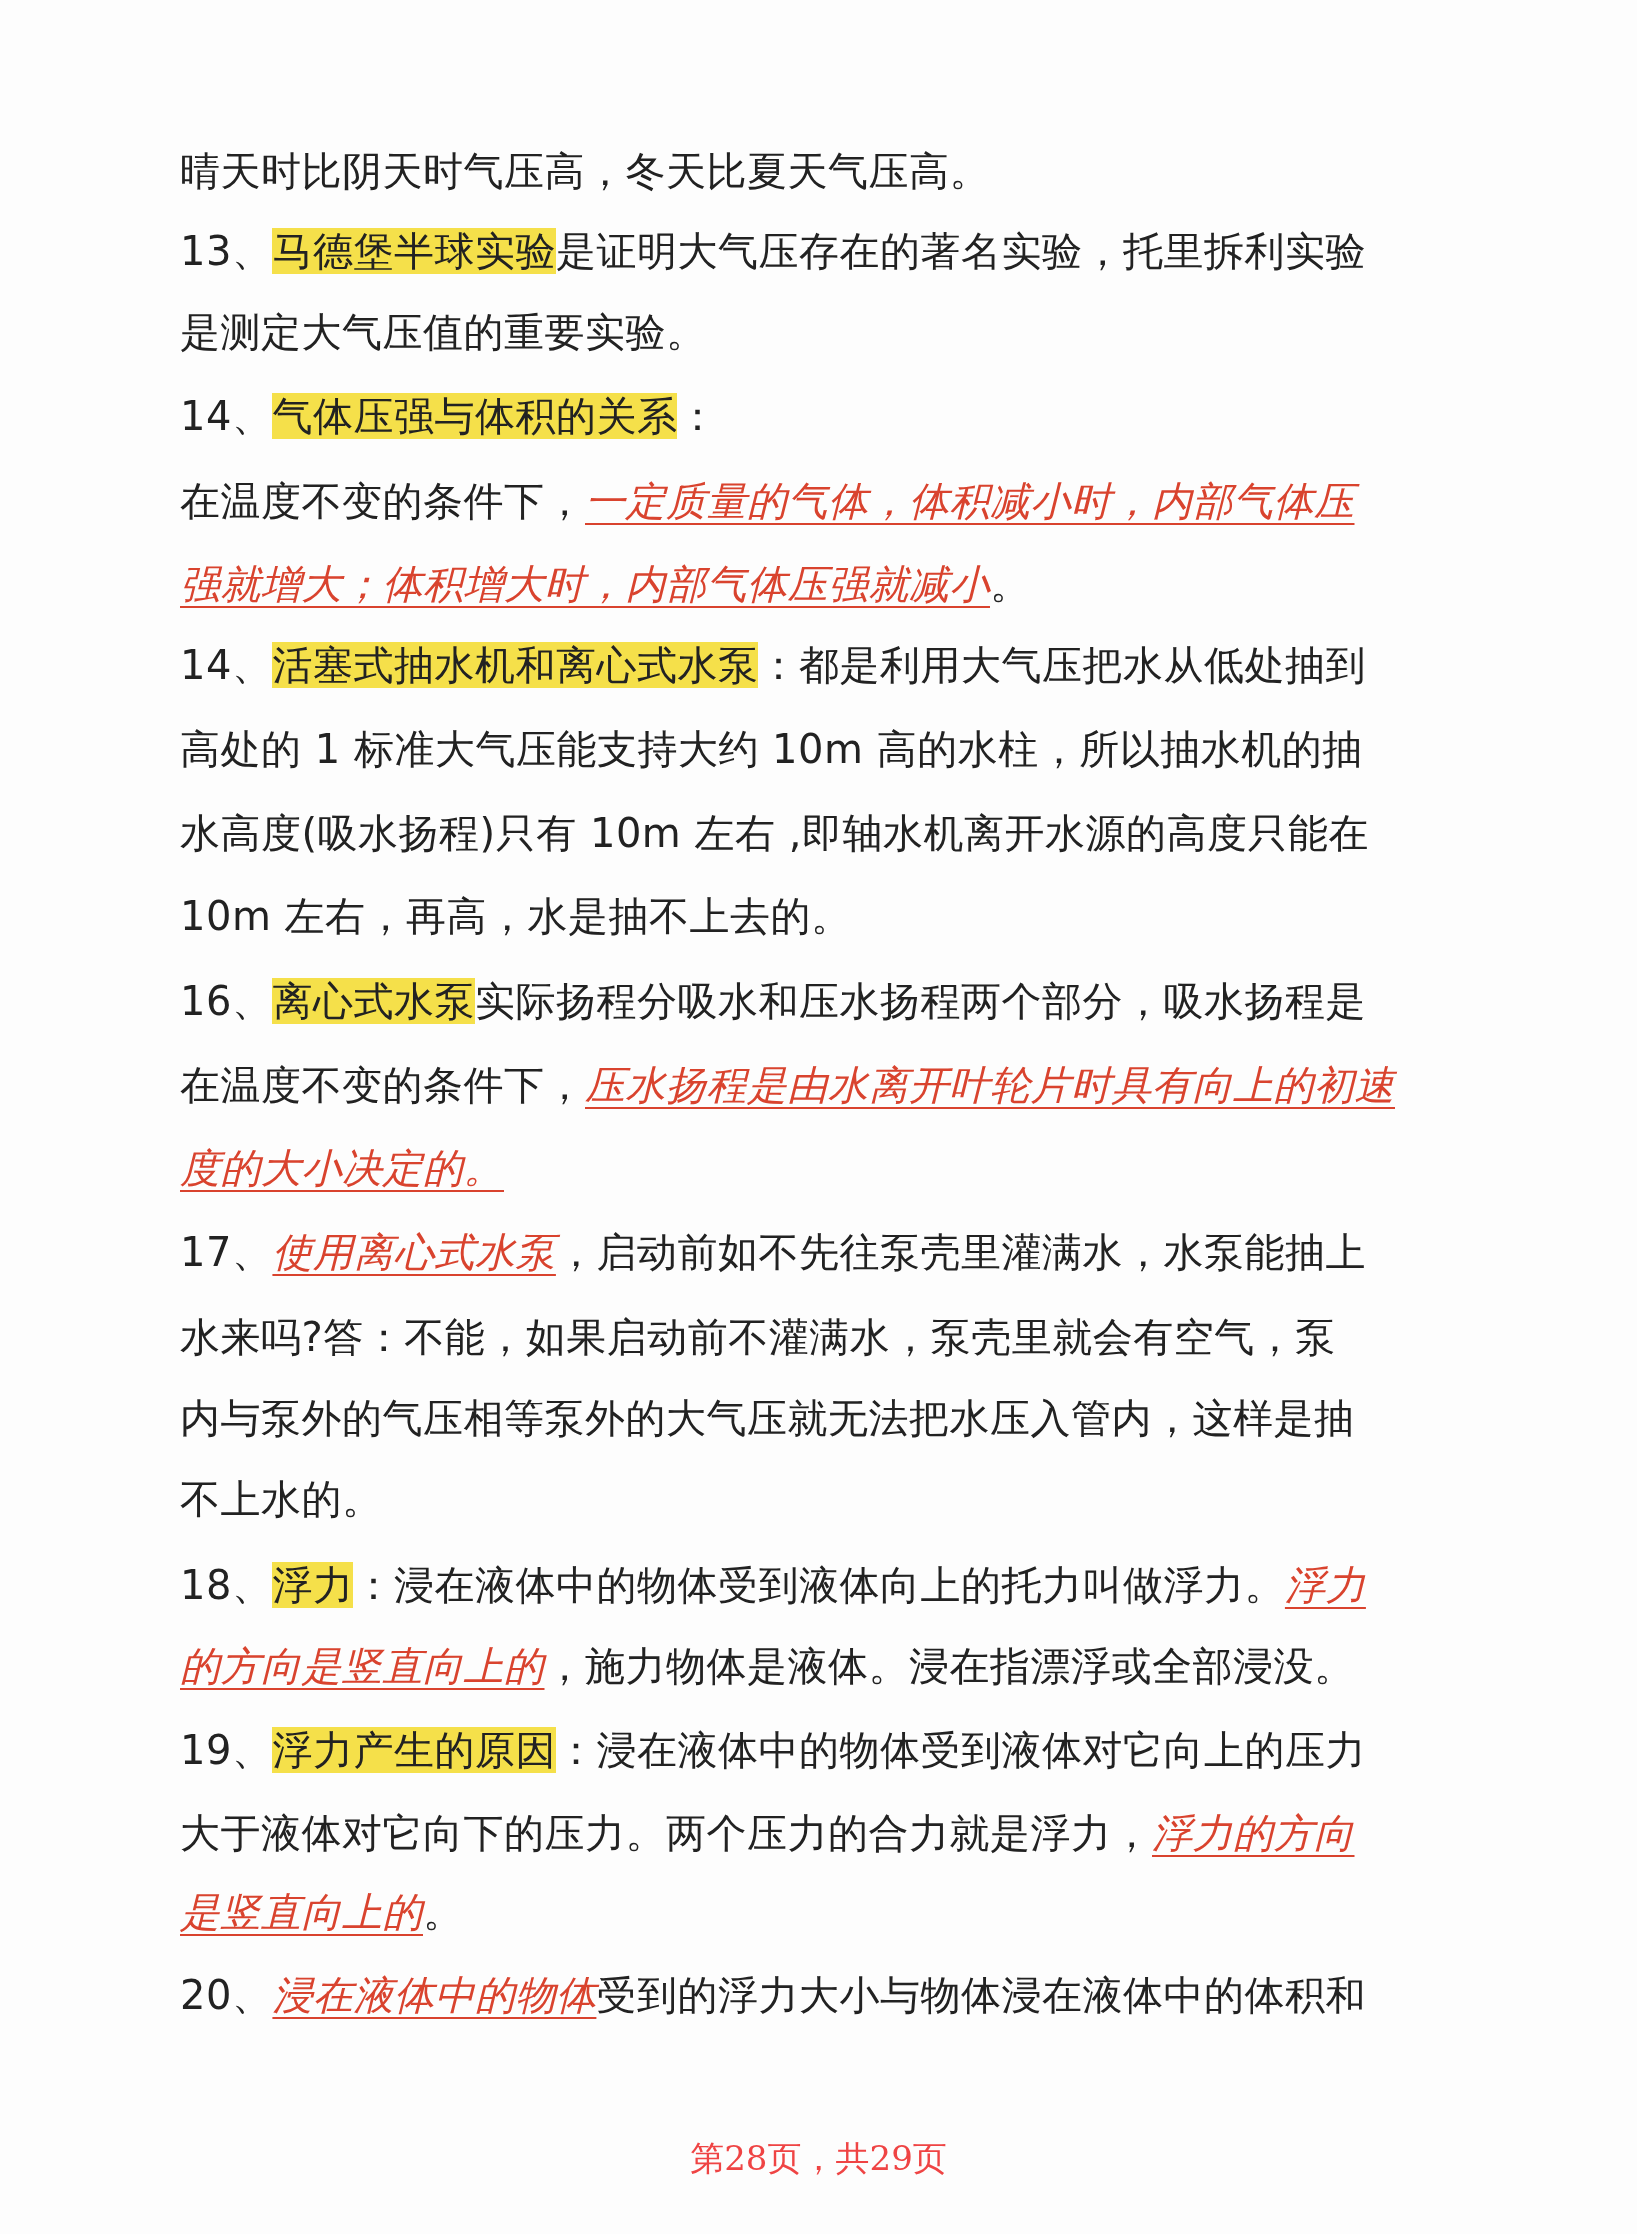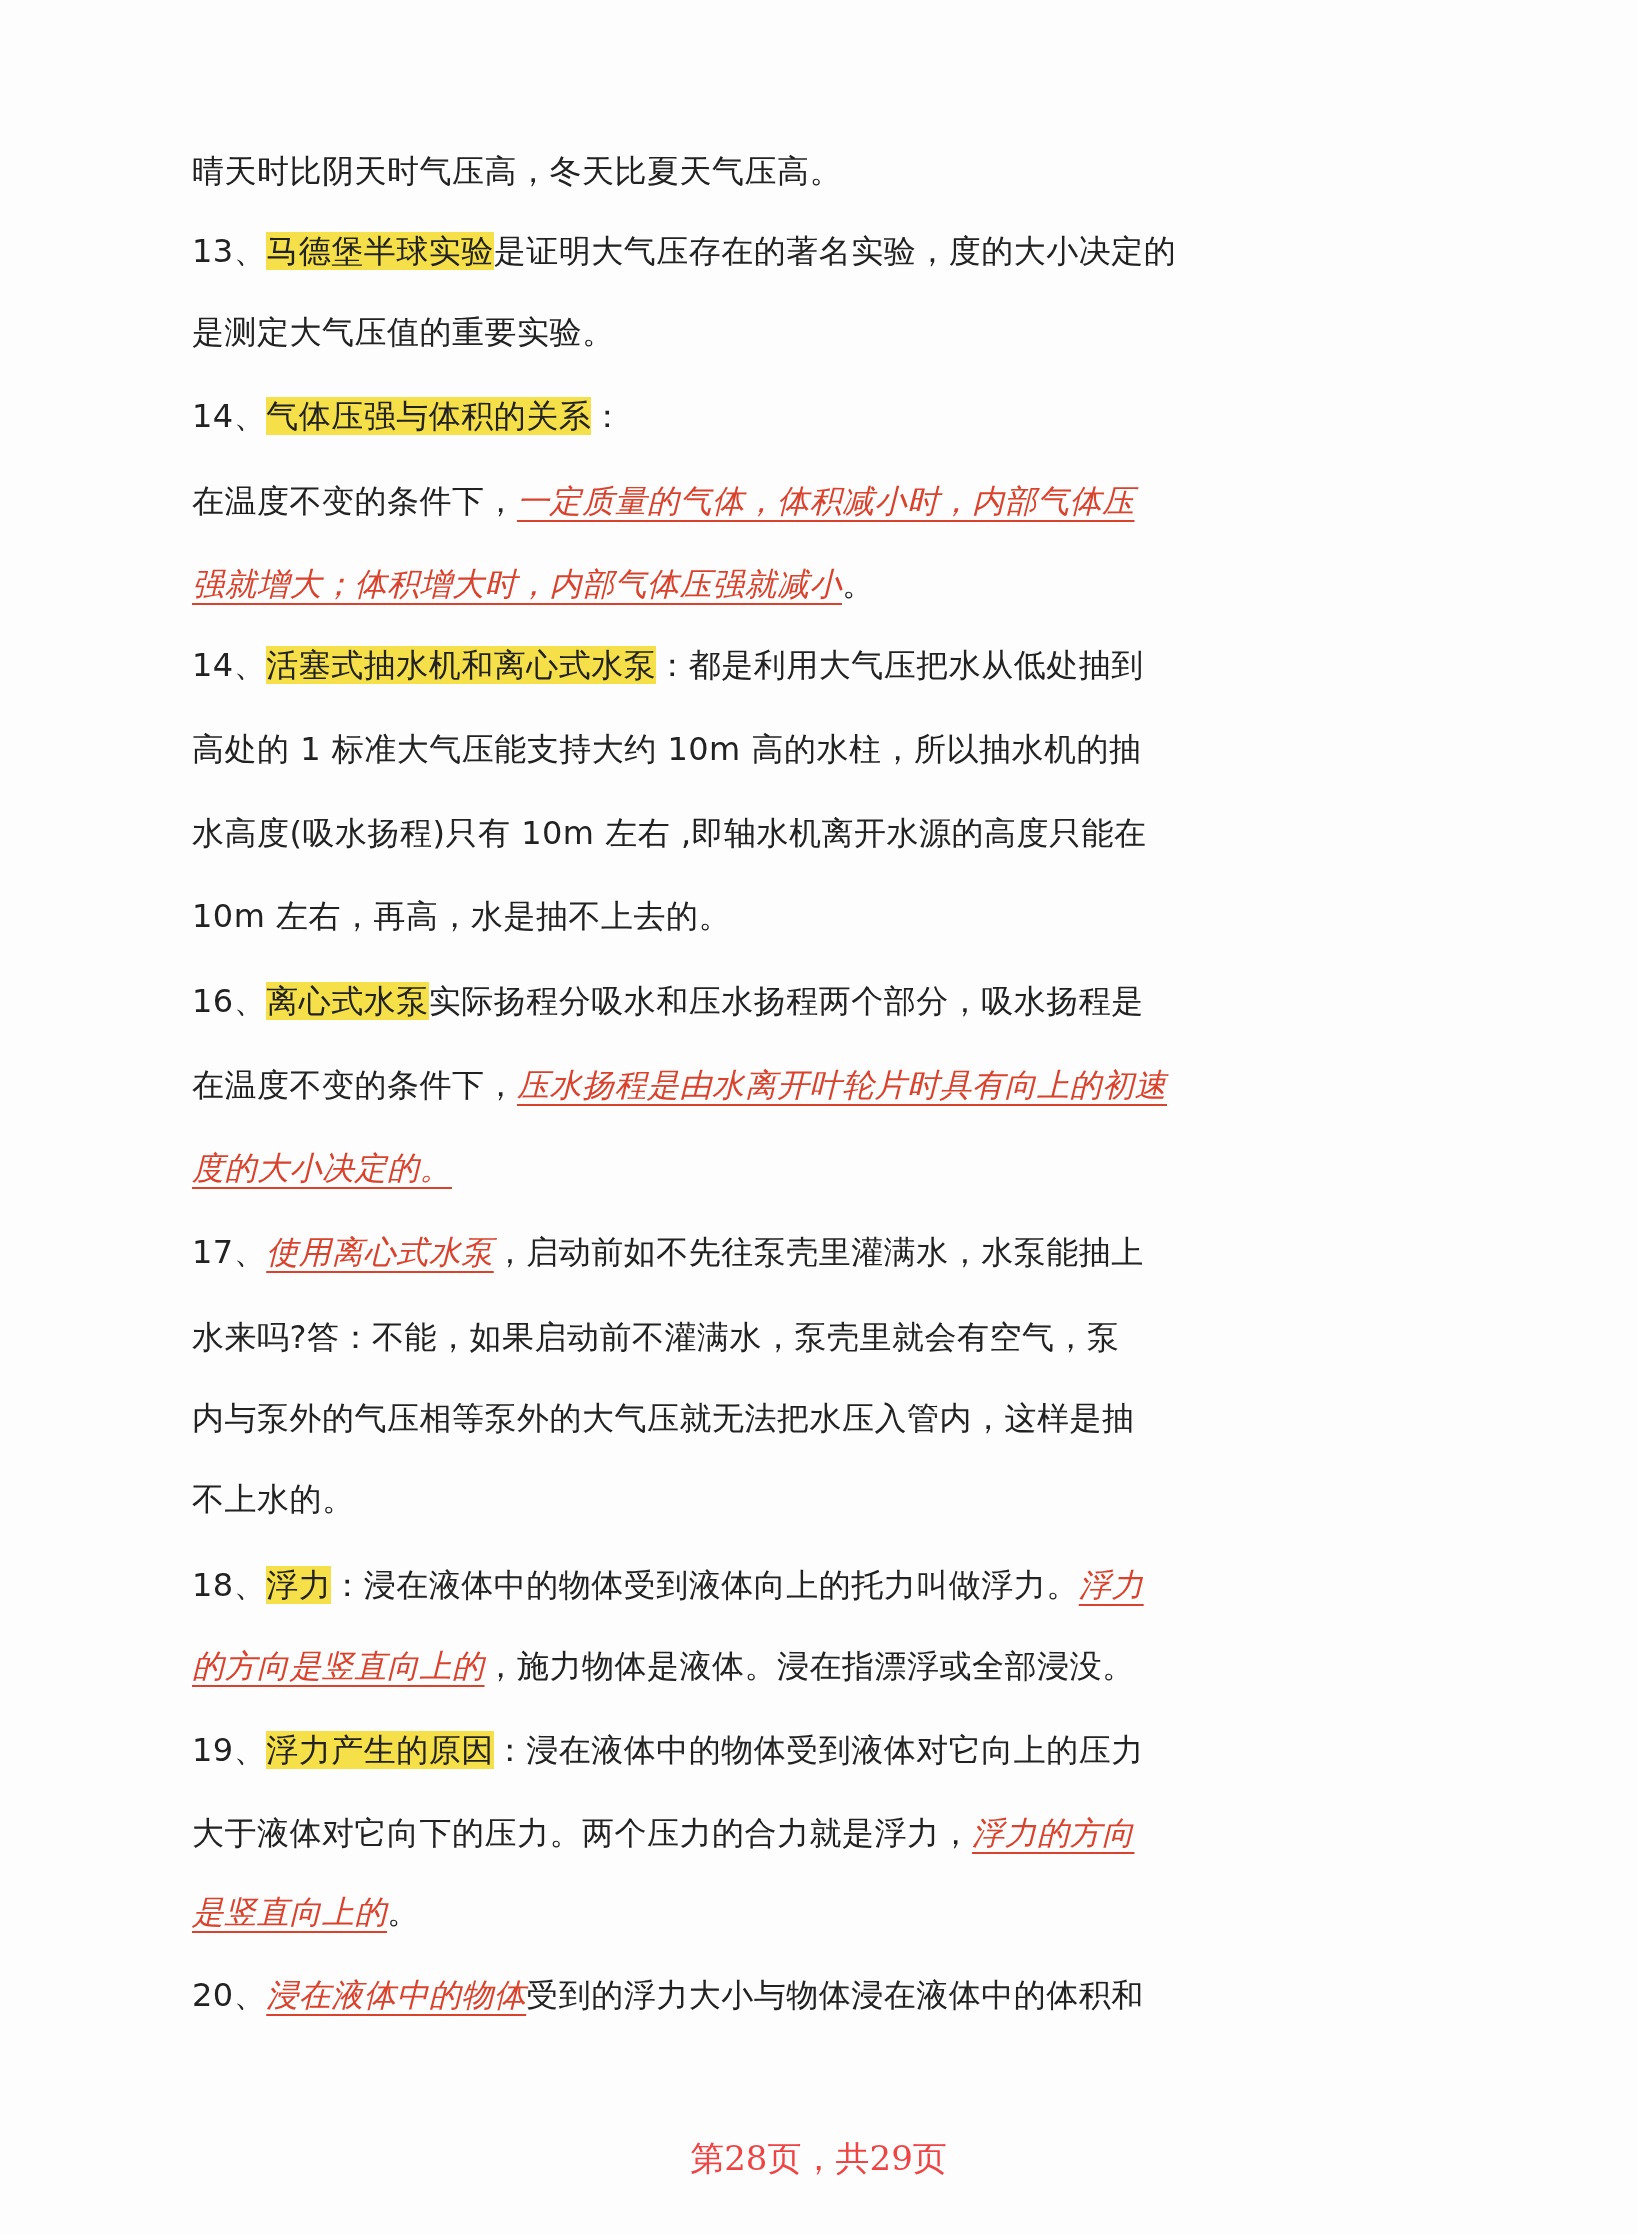--- a/index.html
+++ b/index.html
@@ -2,37 +2,37 @@
 <html><head>
 <meta charset="utf-8">
 <style>
   html, body { margin: 0; padding: 0; }
   body {
     width: 1637px; height: 2234px; background: #fdfdfd; position: relative; overflow: hidden;
     font-family: "DejaVu Sans", "Liberation Sans", sans-serif; color: #222;
   }
   .page { position: absolute; left: 0; top: 0; width: 1637px; height: 2234px; }
   .line {
-    position: absolute; left: 192px; width: 1290px; height: 66px;
-    font-size: 32px; line-height: 66px; white-space: nowrap; letter-spacing: 0.5px;
+    position: absolute; left: 180px; width: 1290px; height: 66px;
+    font-size: 40px; line-height: 66px; white-space: nowrap; letter-spacing: 0.5px;
   }
   .hl { background: #f5e04a; padding: 0 0; }
   .red { color: #d9432e; text-decoration: underline; text-decoration-color: #d9432e; text-underline-offset: 8px; text-decoration-thickness: 2px; font-style: italic; }
   .footer {
     position: absolute; top: 2136px; left: 0; width: 1637px; text-align: center;
     font-family: "DejaVu Serif", "Liberation Serif", serif; font-size: 34px; color: #ef4444;
   }
 </style>
 </head>
 <body>
 
 <div class="page">
   <div class="line" style="top:138px"><span>晴天时比阴天时气压高，冬天比夏天气压高。</span></div>
 
-  <div class="line" style="top:218px"><span>13、</span><span class="hl">马德堡半球实验</span><span>是证明大气压存在的著名实验，度的大小决定的</span></div>
+  <div class="line" style="top:218px"><span>13、</span><span class="hl">马德堡半球实验</span><span>是证明大气压存在的著名实验，托里拆利实验</span></div>
 
   <div class="line" style="top:299px"><span>是测定大气压值的重要实验。</span></div>
 
   <div class="line" style="top:383px"><span>14、</span><span class="hl">气体压强与体积的关系</span><span>：</span></div>
 
   <div class="line" style="top:468px"><span>在温度不变的条件下，</span><span class="red">一定质量的气体，体积减小时，内部气体压</span></div>
 
   <div class="line" style="top:551px"><span class="red">强就增大；体积增大时，内部气体压强就减小</span><span>。</span></div>
 
   <div class="line" style="top:632px"><span>14、</span><span class="hl">活塞式抽水机和离心式水泵</span><span>：都是利用大气压把水从低处抽到</span></div>

